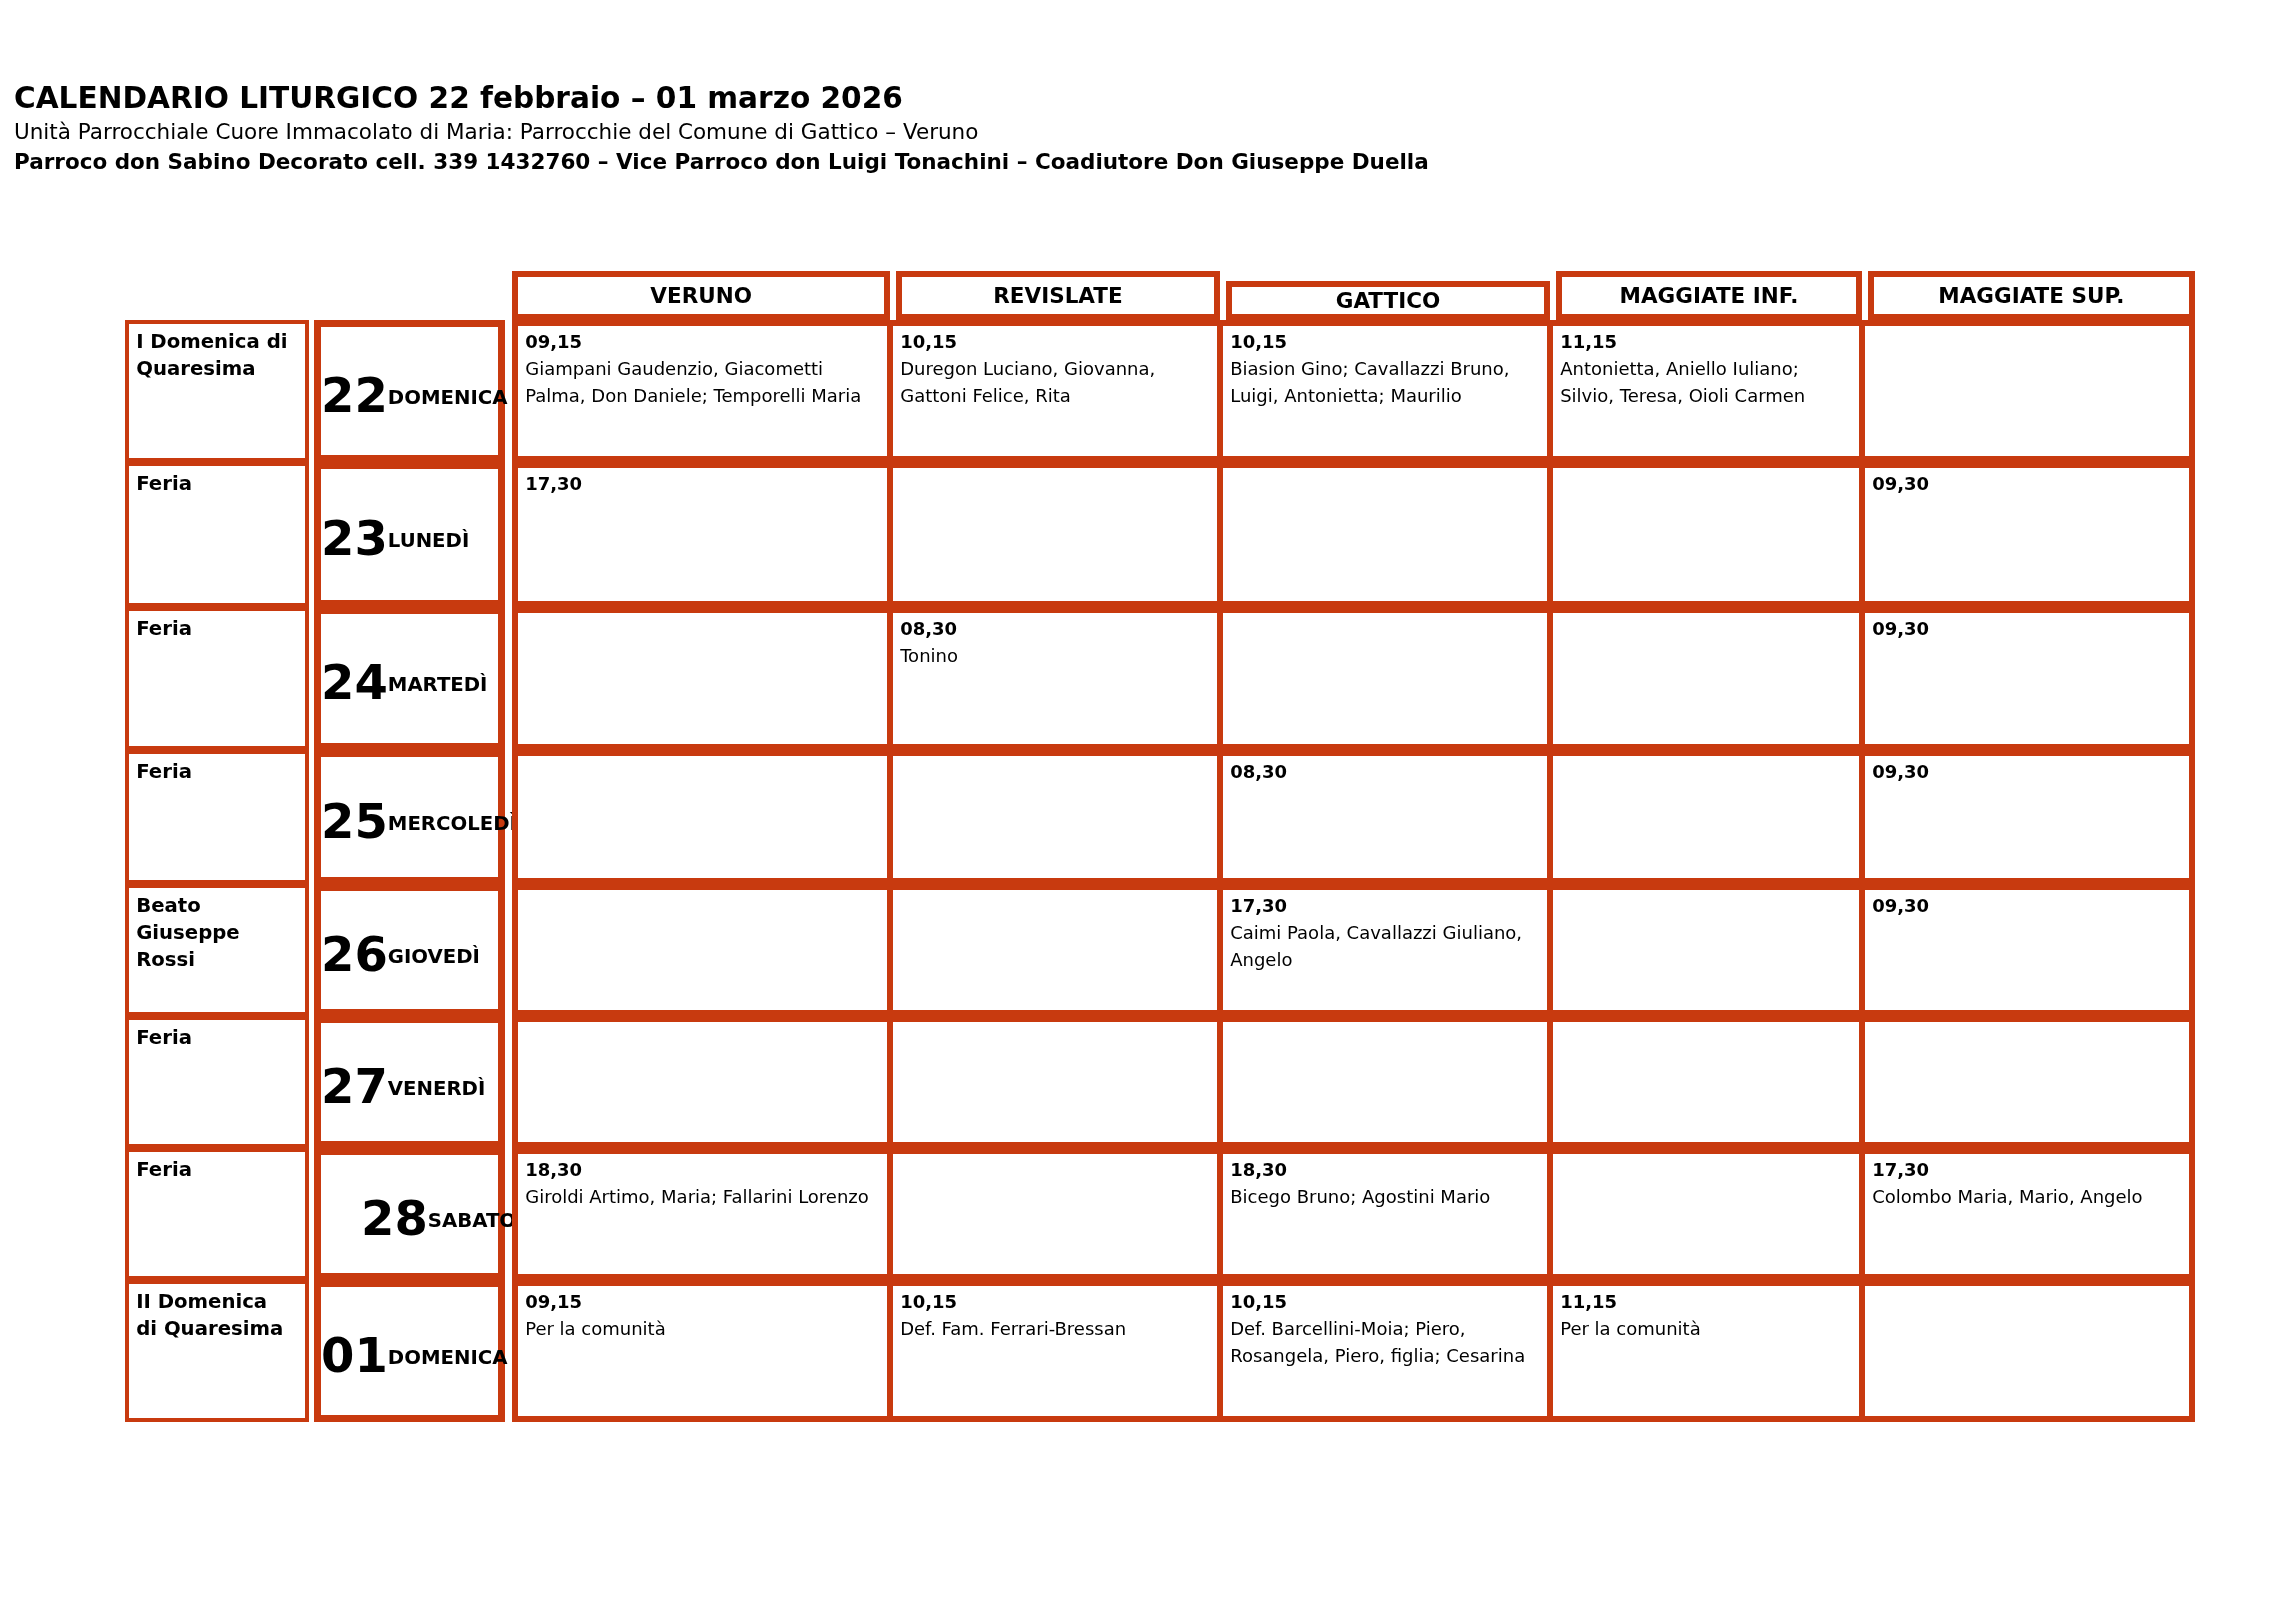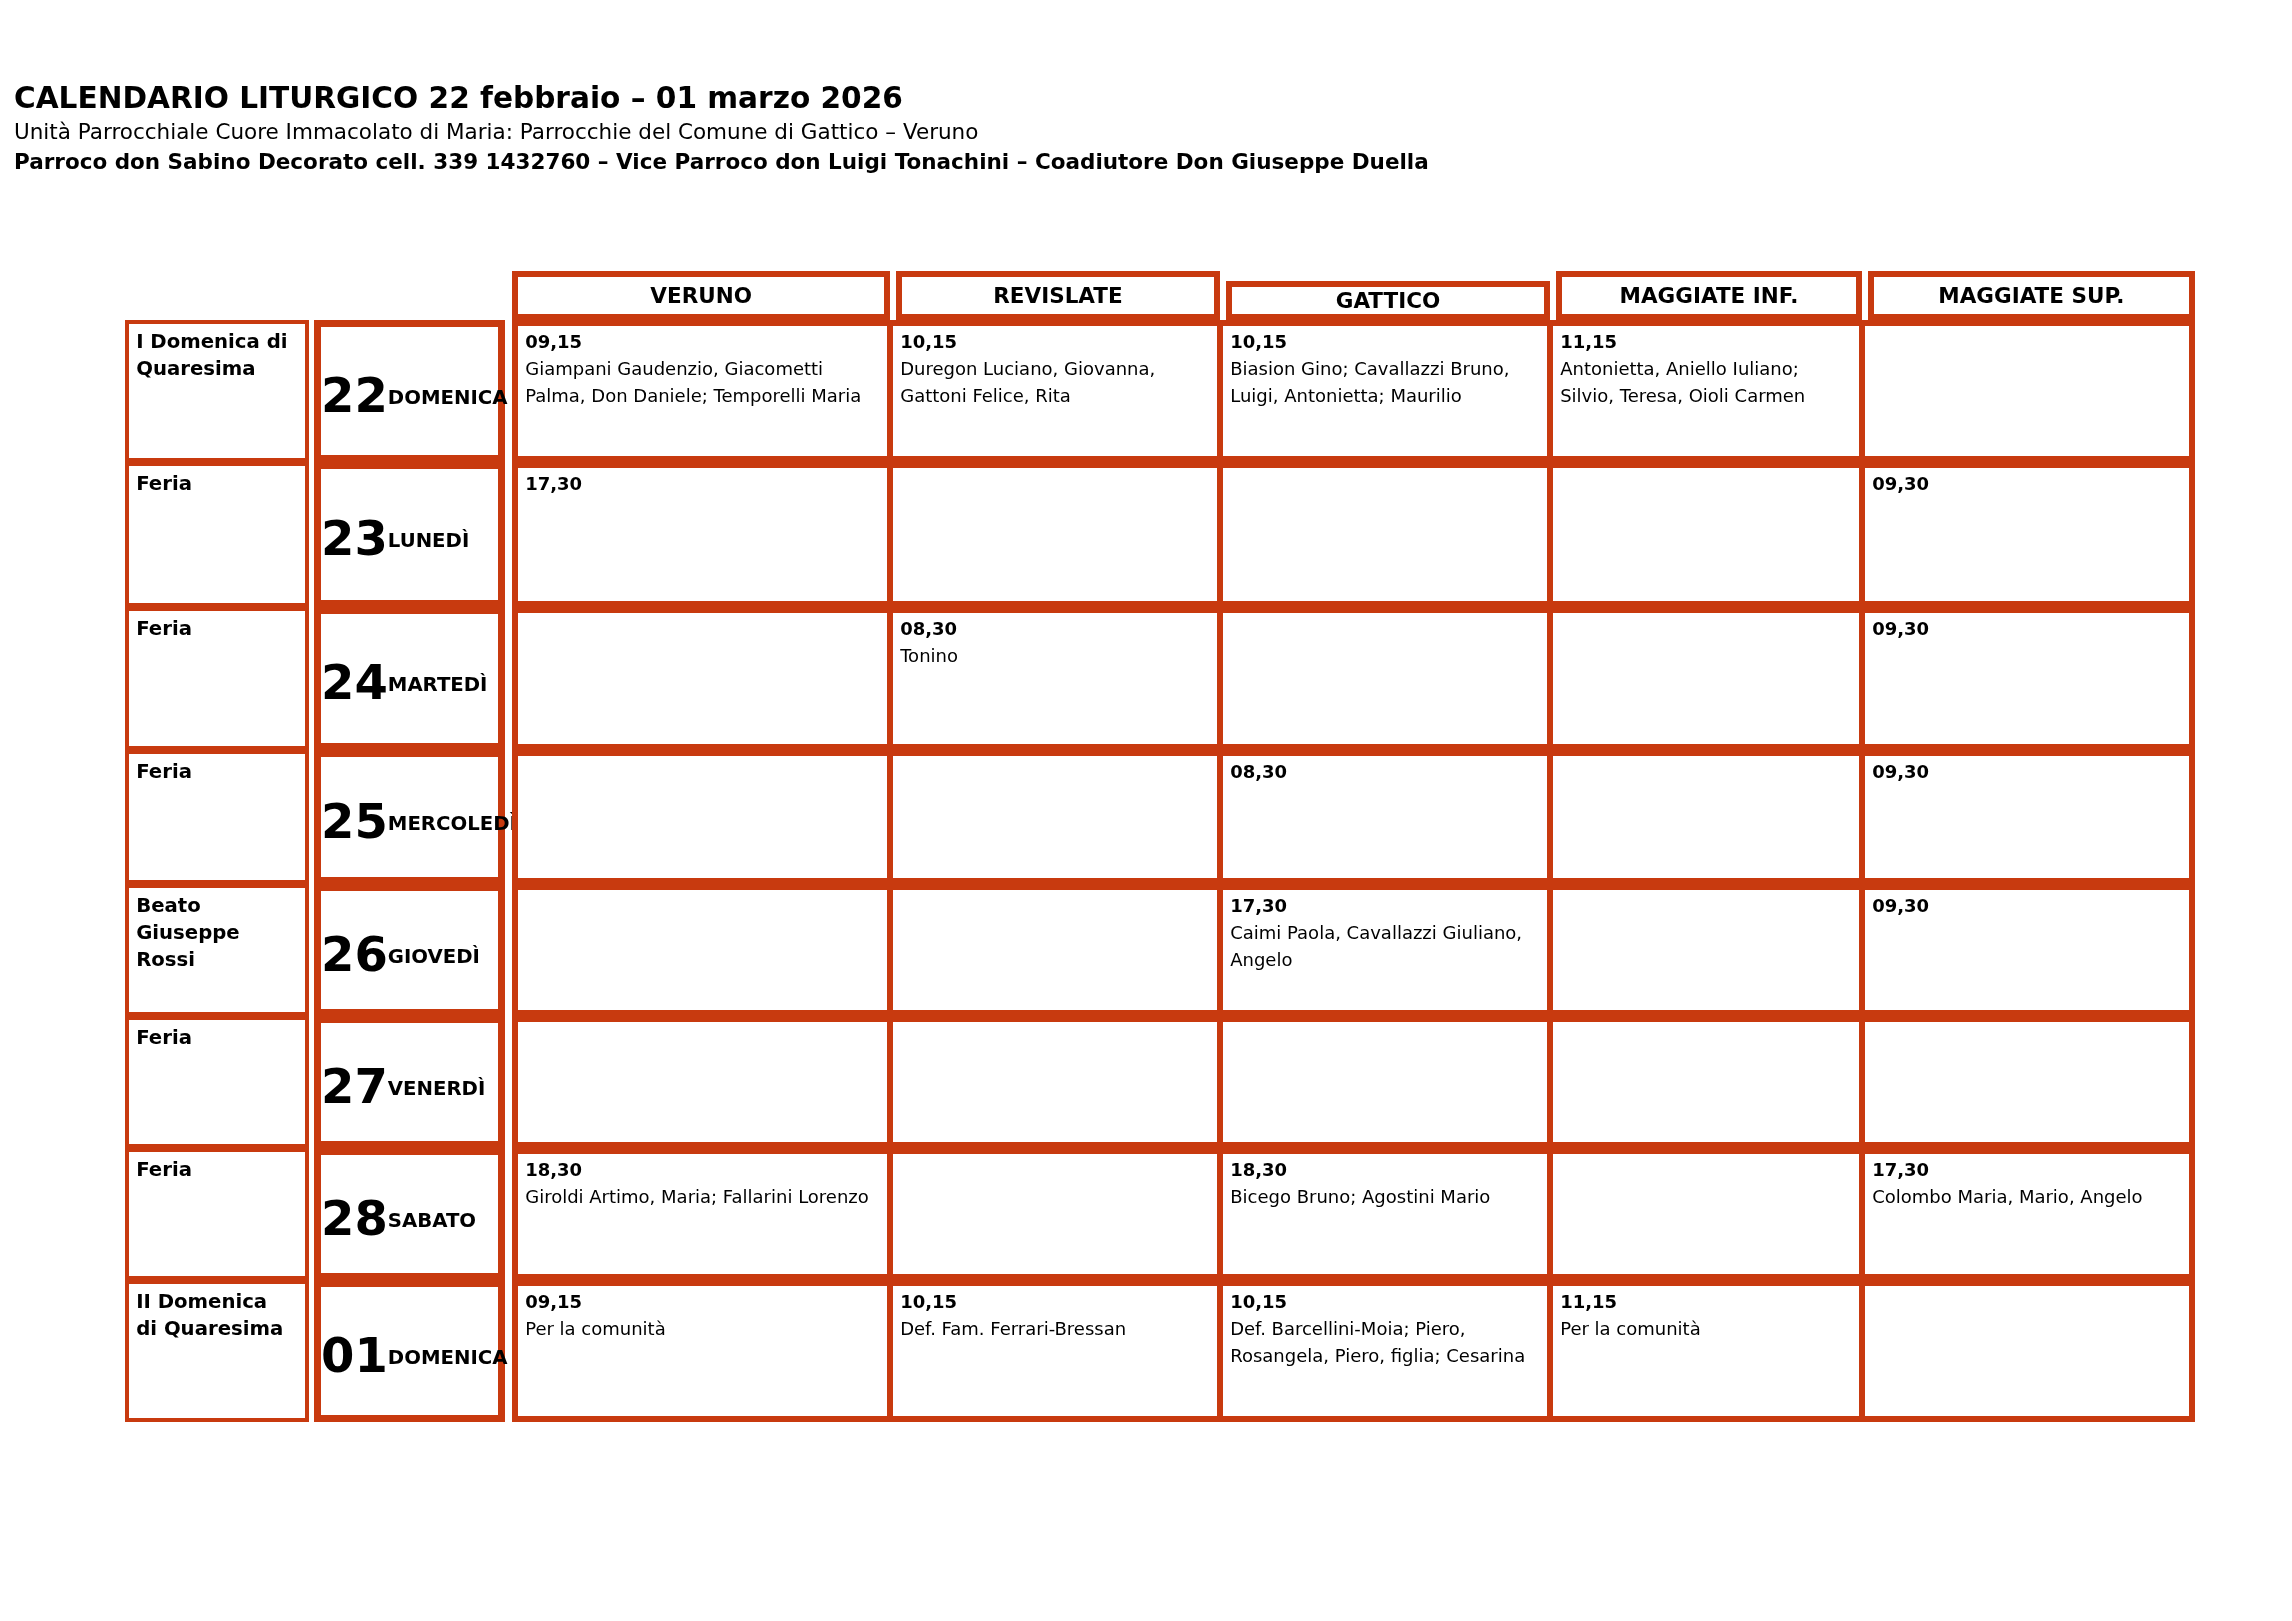--- a/index.html
+++ b/index.html
@@ -223,21 +223,21 @@
     </div>
     <div class="cell" style="grid-area: 7 / 6;">
       <div class="time"></div>
       <div class="names"></div>
     </div>
     <div class="cell" style="grid-area: 7 / 7;">
       <div class="time"></div>
       <div class="names"></div>
     </div>
     <div class="feast" style="grid-area: 8 / 1;">Feria</div>
-    <div class="daybox" style="grid-area: 8 / 2;">
+    <div class="daybox" style="grid-area: 8 / 2; padding-left: 40px;">
       <div class="daynum">28</div>
       <div class="dayname">SABATO</div>
     </div>
     <div class="cell first" style="grid-area: 8 / 3;">
       <div class="time">18,30</div>
       <div class="names">Giroldi Artimo, Maria; Fallarini Lorenzo</div>
     </div>
     <div class="cell" style="grid-area: 8 / 4;">
       <div class="time"></div>
       <div class="names"></div>

